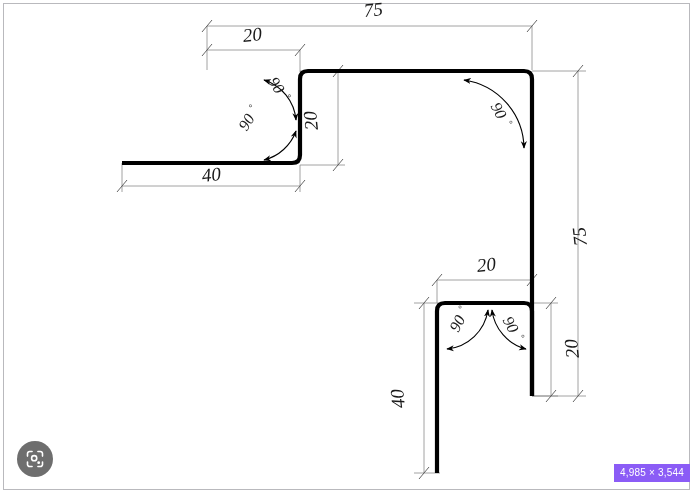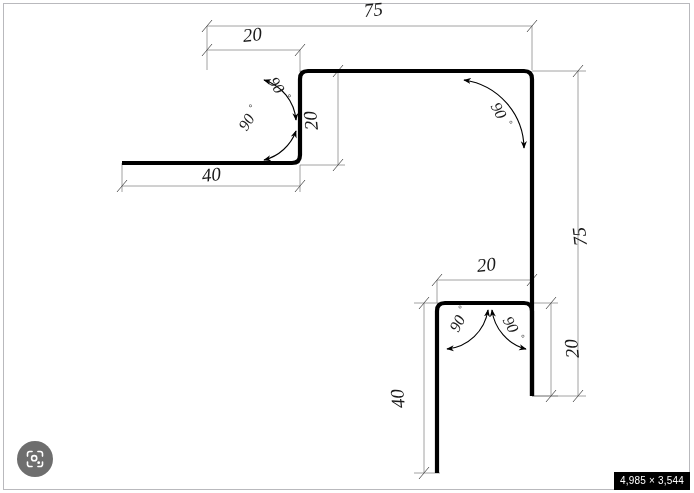--- a/index.html
+++ b/index.html
@@ -61,22 +61,22 @@
     border: none;
     padding: 0;
     cursor: pointer;
     display: flex;
     align-items: center;
     justify-content: center;
   }
   #size-badge {
     position: absolute;
     right: 4px;
-    bottom: 3px;
-    background: #000000;
+    bottom: 11px;
+    background: #8b5cf6;
     color: #ffffff;
     font-family: "Liberation Sans", sans-serif;
     font-size: 10px;
     line-height: 14px;
     padding: 2px 6px;
     letter-spacing: 0.2px;
     white-space: nowrap;
   }
 </style>
 </head>

